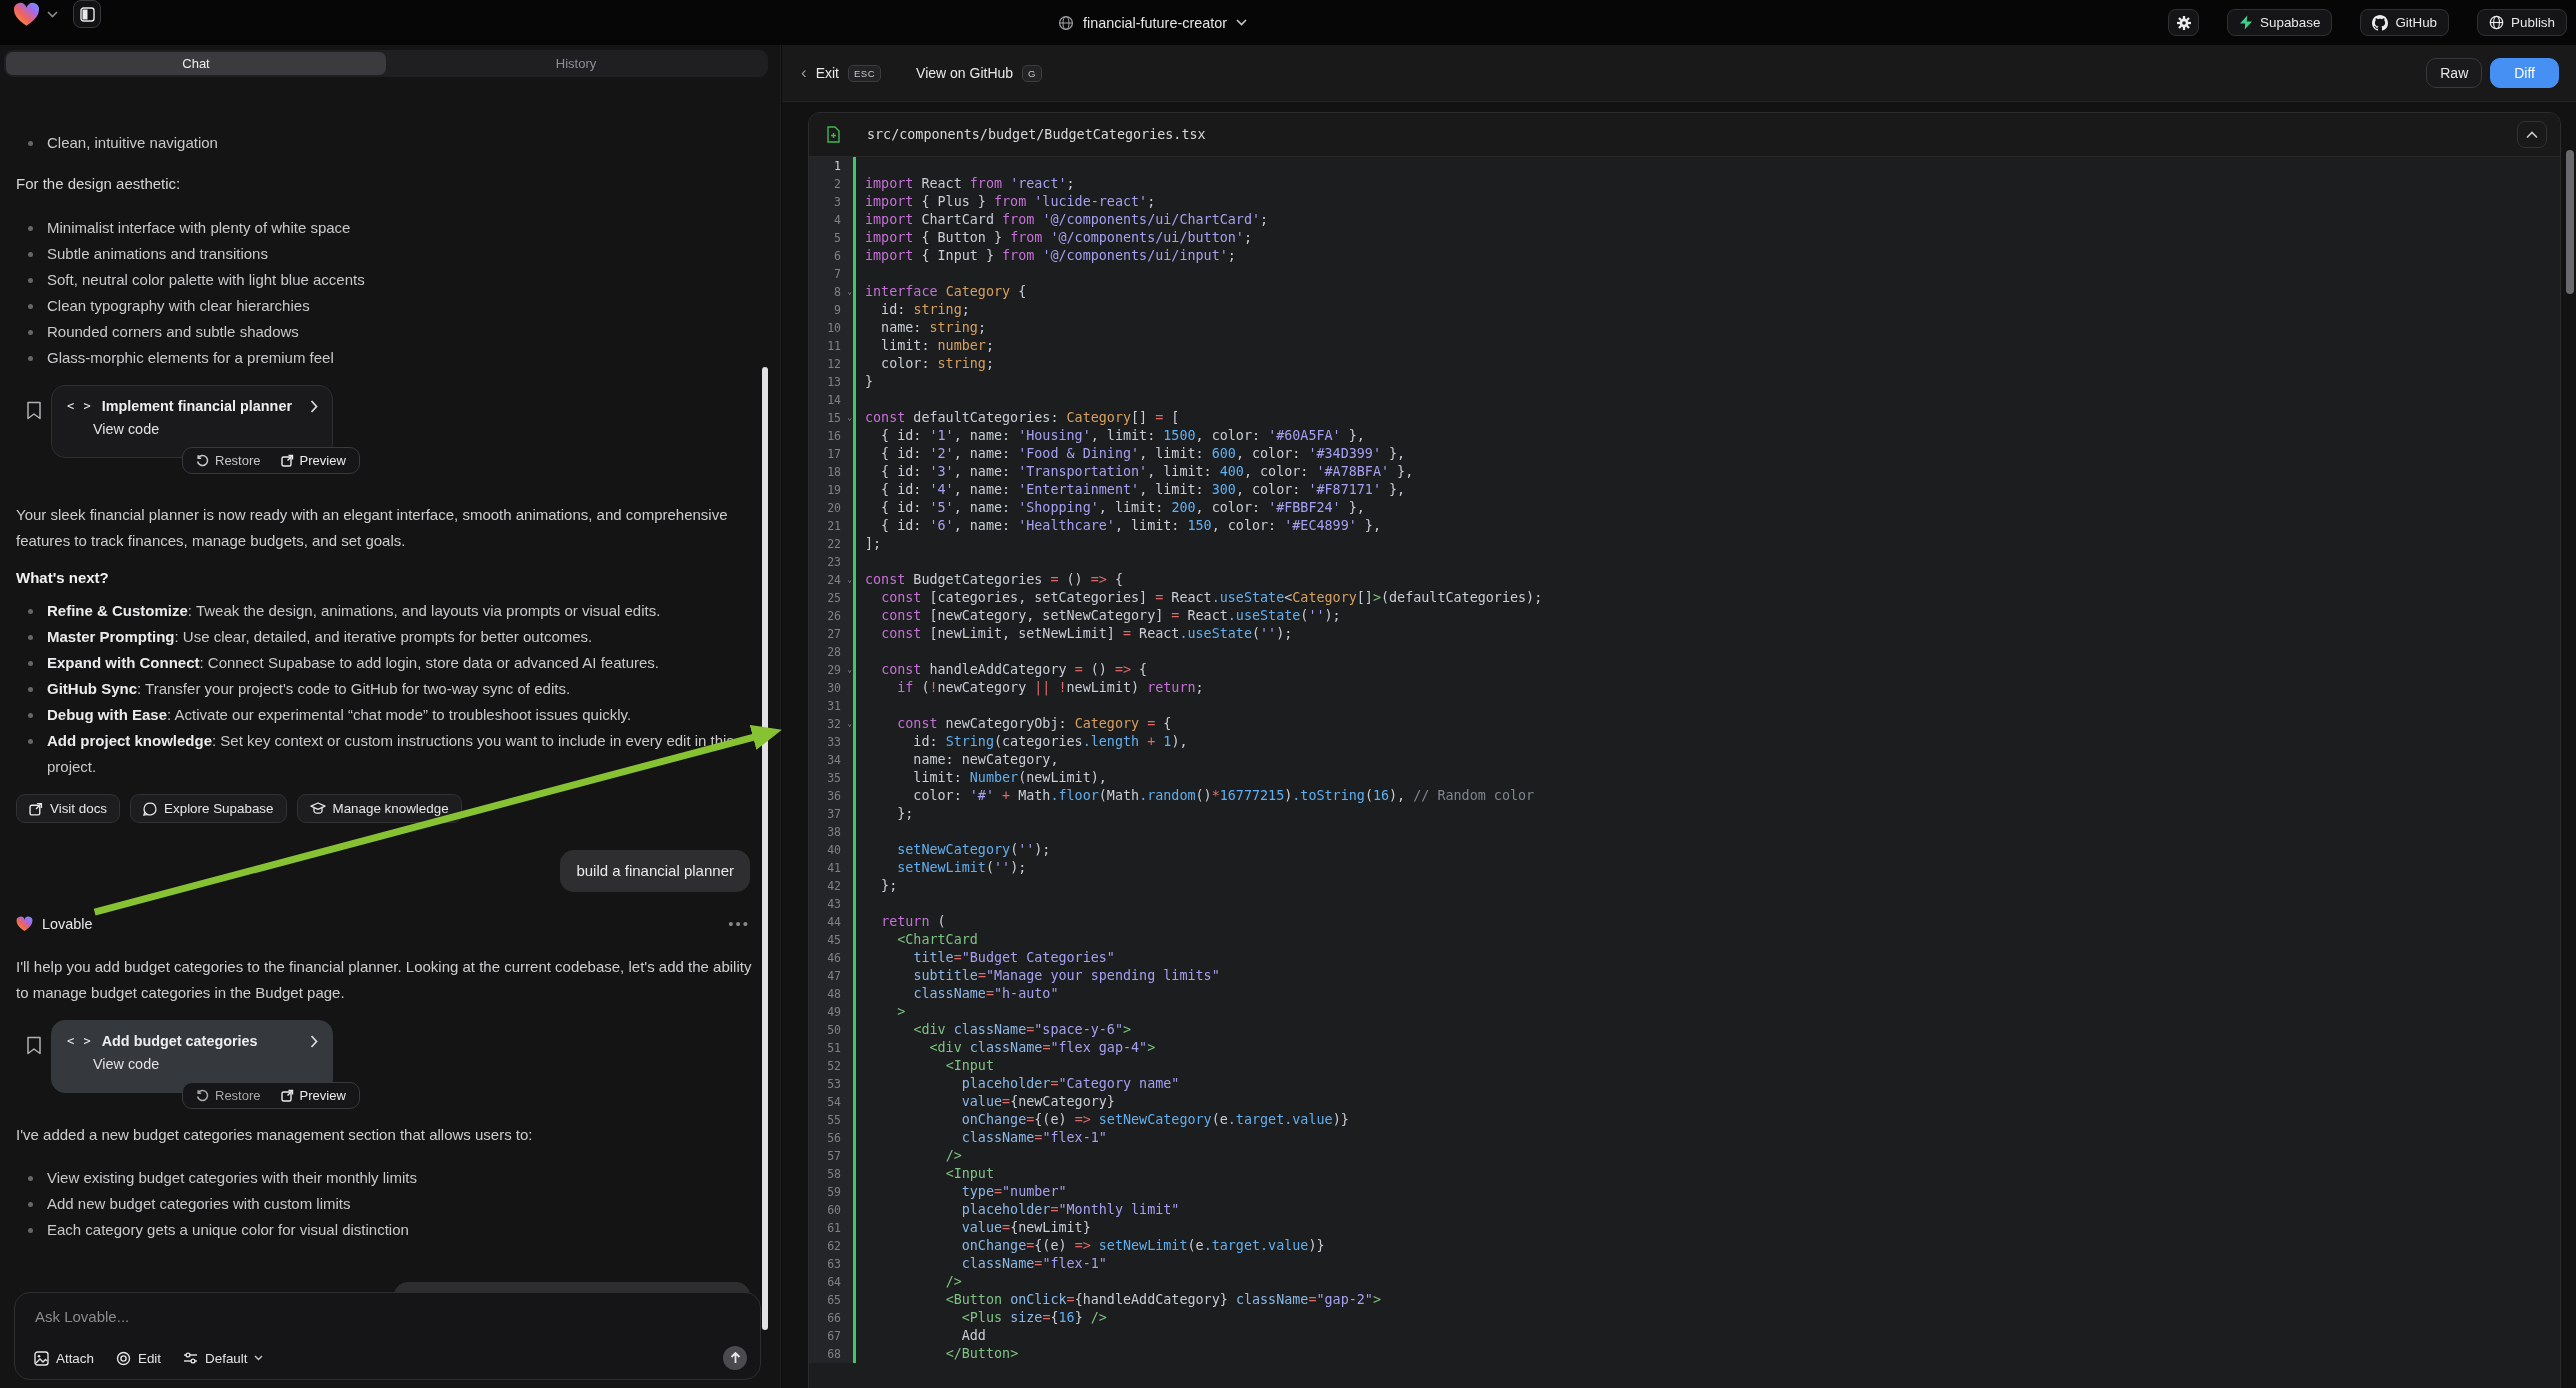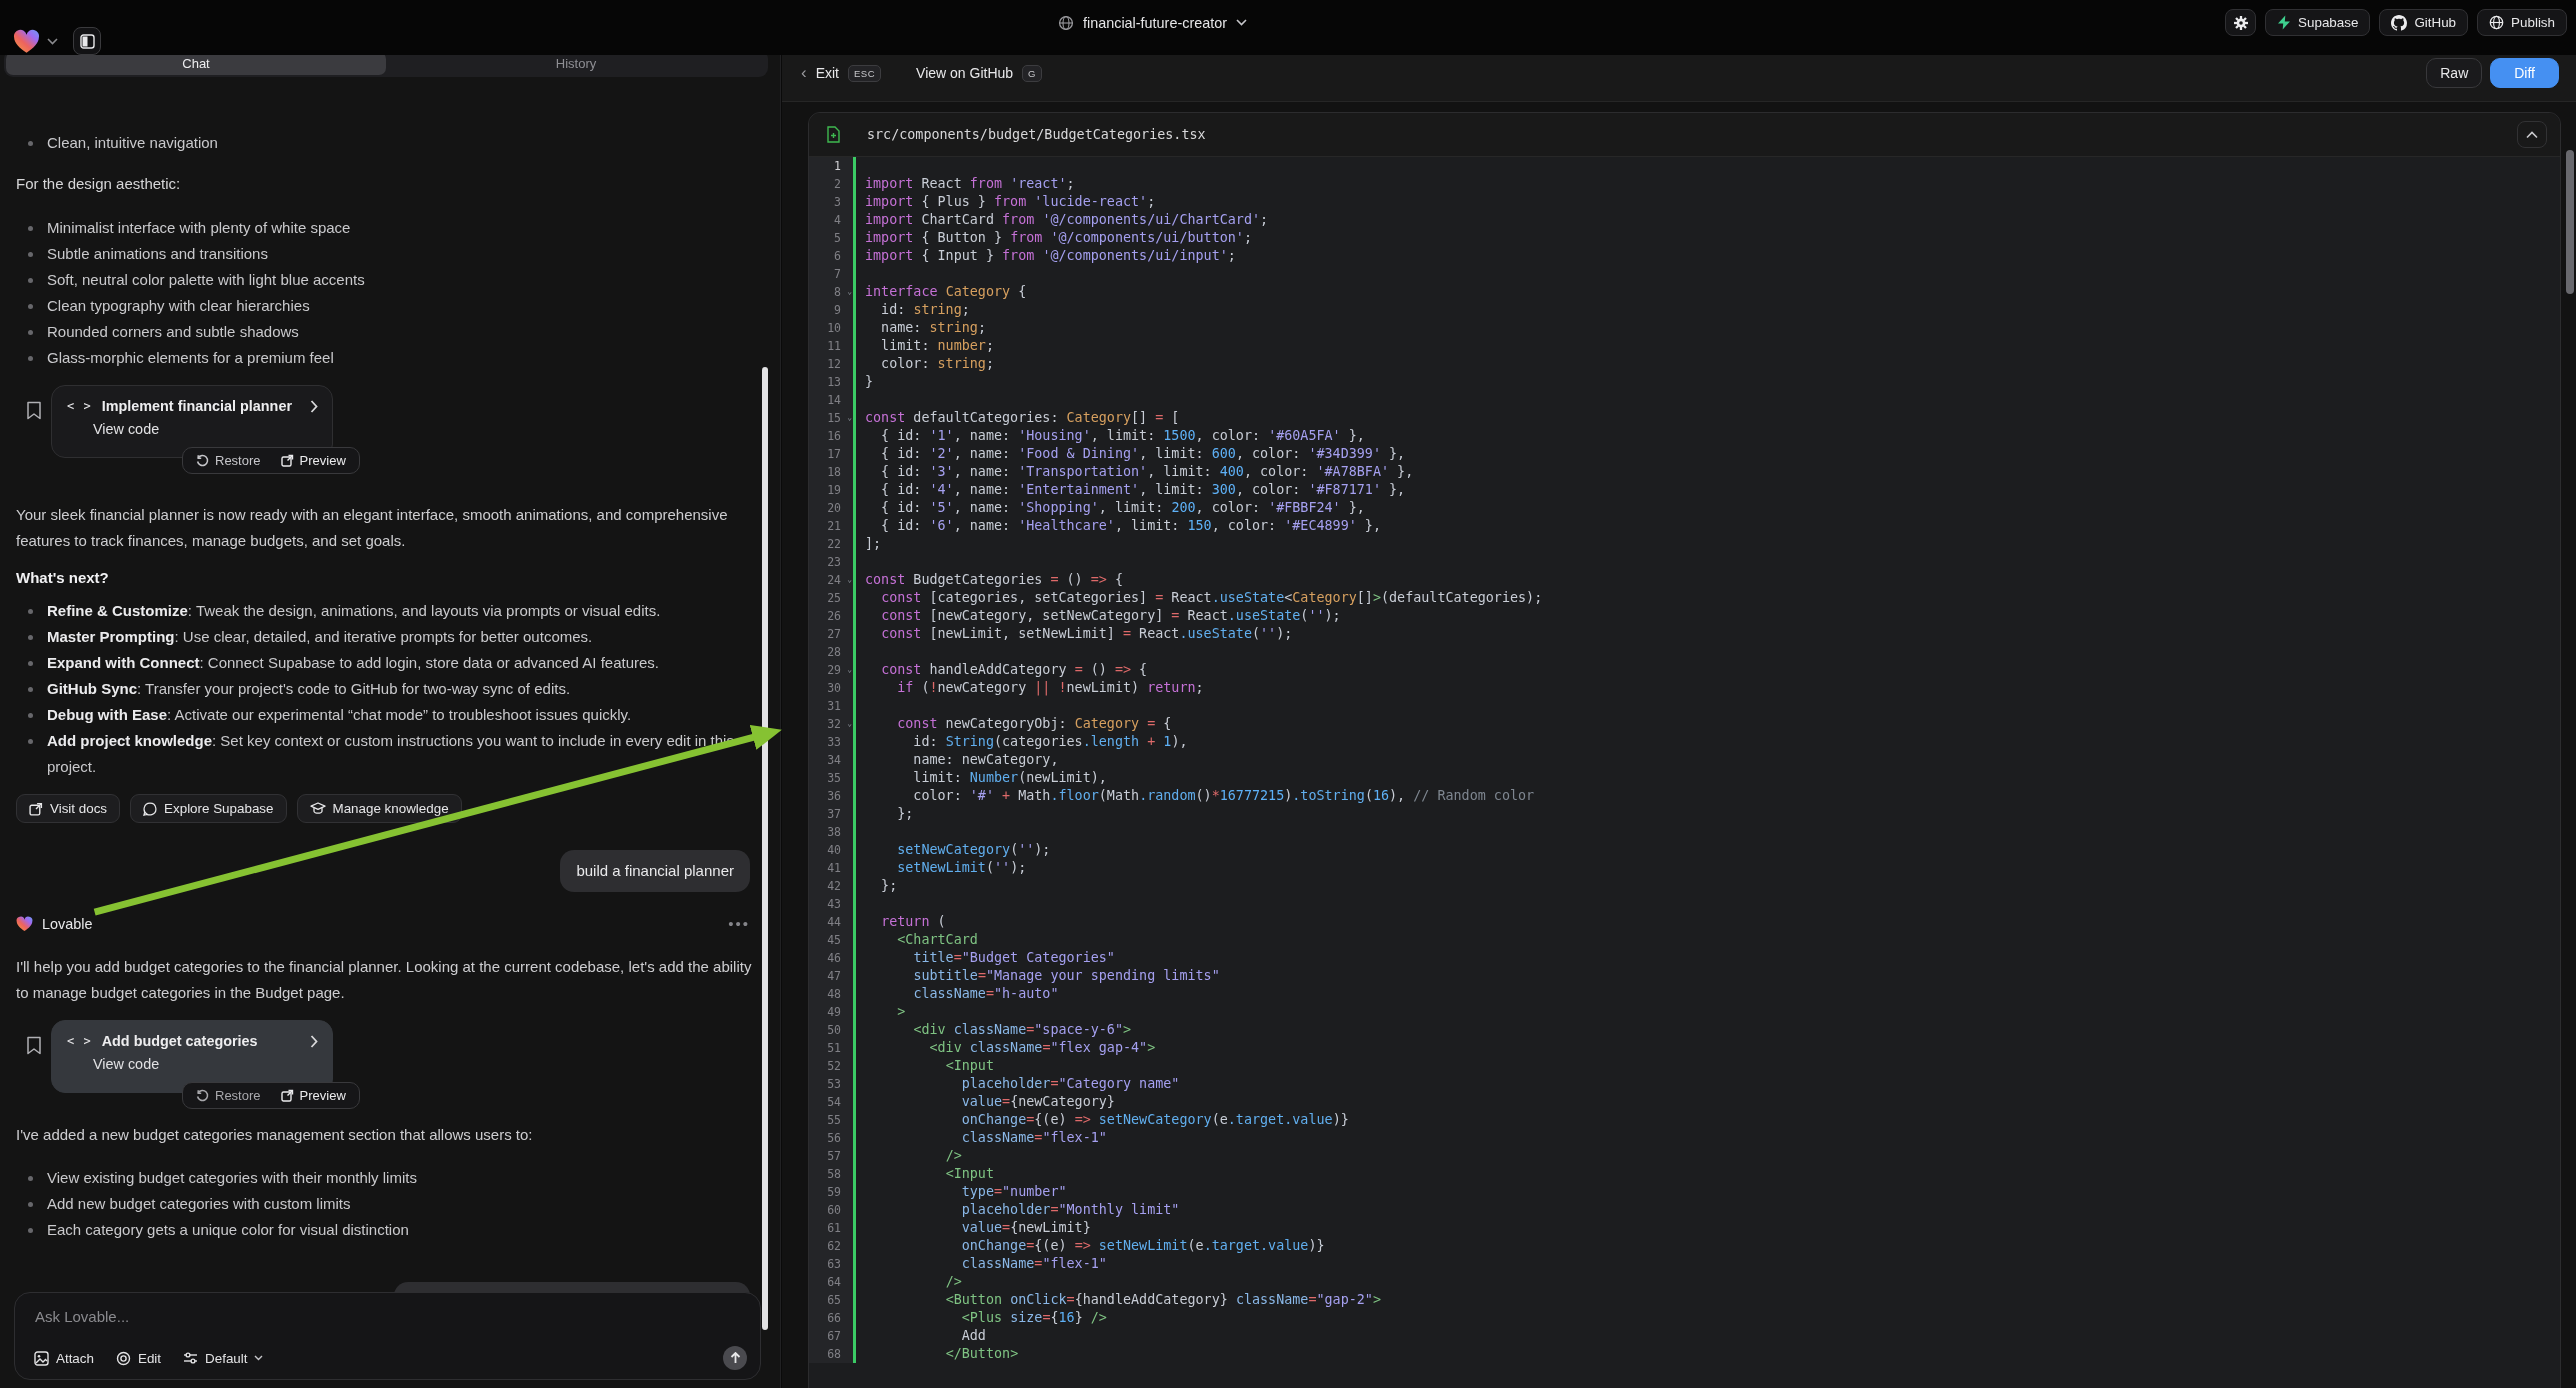--- a/index.html
+++ b/index.html
@@ -1,27 +1,27 @@
 <!DOCTYPE html>
 <html><head>
 <meta charset="utf-8">
 <style>
   * { margin:0; padding:0; box-sizing:border-box; }
   html,body { width:2576px; height:1388px; overflow:hidden; }
   body { background:#0a0a0a; font-family:"Liberation Sans", sans-serif; color:#d6d6d8; position:relative; }
   svg { display:block; }
 
   
-  .topbar { position:absolute; left:0; top:0; right:0; height:55px; background:#060606; display:flex; align-items:flex-end; z-index:5; }
+  .topbar { position:absolute; left:0; top:0; right:0; height:45px; background:#060606; display:flex; align-items:flex-start; z-index:5; }
   .topbar-left { display:flex; align-items:center; gap:7px; padding-left:13px; }
   .logo-chevron { color:#8a8a8e; }
   .panel-btn { width:28px; height:28px; margin-left:8px; border:1px solid #3a3a3d; border-radius:8px; background:#121214; display:flex; align-items:center; justify-content:center; cursor:pointer; }
   .title-block { position:absolute; left:1058px; top:0; height:45px; display:flex; align-items:center; gap:9px; }
   .title-text { font-size:14.4px; color:#e6e6e8; }
-  .topbar-right { position:absolute; right:9px; top:0; height:45px; display:flex; align-items:center; gap:9px; }
+  .topbar-right { position:absolute; right:9px; top:0; height:45px; display:flex; align-items:center; gap:28px; }
   .tb-btn { height:27px; display:flex; align-items:center; gap:7px; padding:0 11px; background:#151517; border:1px solid #303033; border-radius:8px; color:#e8e8ea; font-size:13.4px; cursor:pointer; }
   .tb-btn.icon-only { width:31px; padding:0; justify-content:center; }
 
   
   .chat-panel { position:absolute; left:0; top:45px; width:781px; bottom:0; background:#141414; border-right:1px solid #212123; }
   .tabs { position:absolute; left:4px; right:12px; top:5px; height:27px; background:#1f1f22; border-radius:9px; display:flex; padding:2px; }
   .tab { flex:1; display:flex; align-items:center; justify-content:center; font-size:13px; color:#8f8f94; border-radius:7px; cursor:pointer; }
   .tab.active { background:#3b3b3f; color:#ededef; }
 
   .messages { position:absolute; left:0; right:0; top:76px; bottom:92px; overflow:hidden; font-size:15px; }

